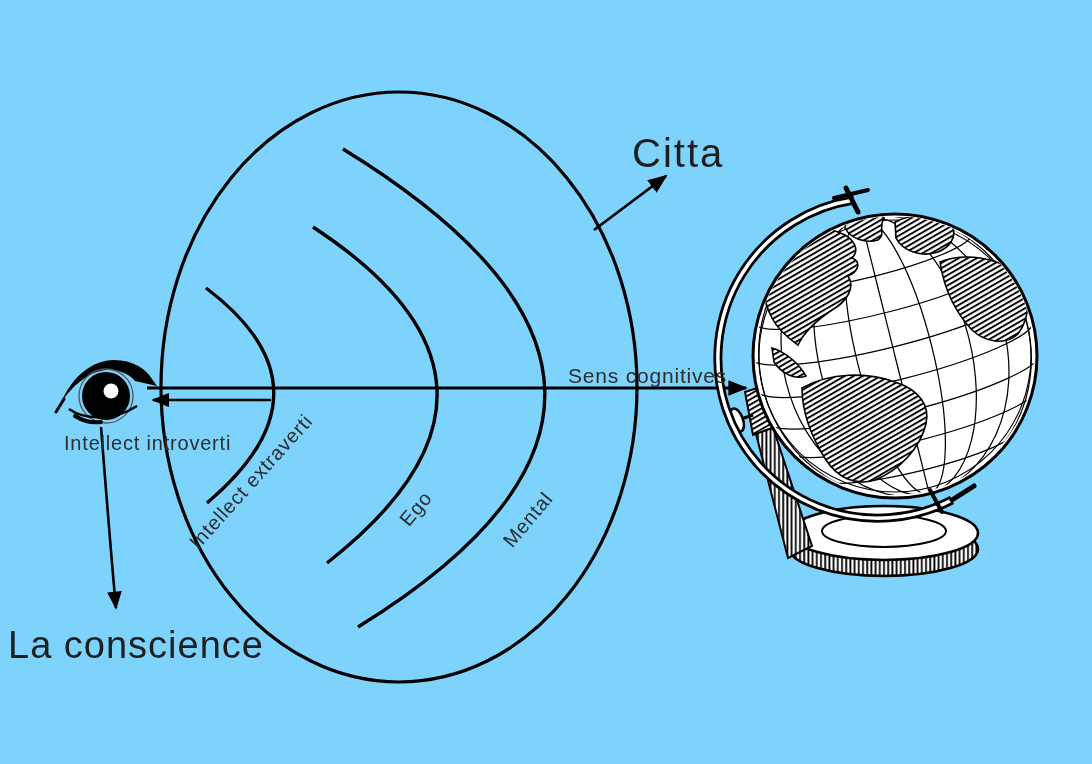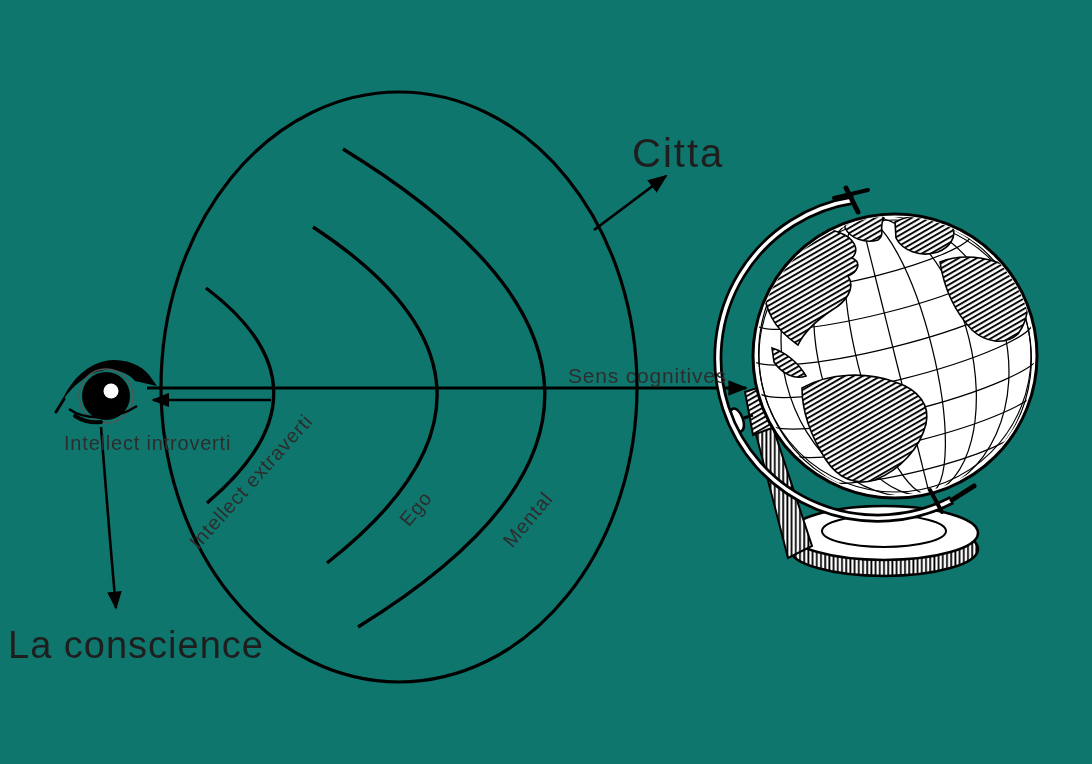--- a/index.html
+++ b/index.html
@@ -1,18 +1,18 @@
 <!DOCTYPE html>
 <html><head>
 <meta charset="utf-8">
 <style>
   html,body { margin:0; padding:0; background:#ffffff; }
   .stage {
     position:relative; width:1092px; height:764px;
-    background:#0f766e; overflow:hidden;
+    background:#7dd3fc; overflow:hidden;
     font-family:"Liberation Sans", sans-serif;
   }
   .stage svg { position:absolute; inset:0; }
   text { fill:#2a2a2a; }
   .t-citta       { font-size:40px; letter-spacing:2px; fill:#1e1e1e; }
   .t-conscience  { font-size:38px; letter-spacing:1px; fill:#1e1e1e; }
   .t-sens        { font-size:21px; letter-spacing:0.8px; fill:#2d2d2d; }
   .t-introverti  { font-size:20px; letter-spacing:0.8px; fill:#2d2d2d; }
   .t-rot         { font-size:20px; letter-spacing:0.8px; fill:#2d2d2d; }
   .ink  { stroke:#000000; fill:none; }

